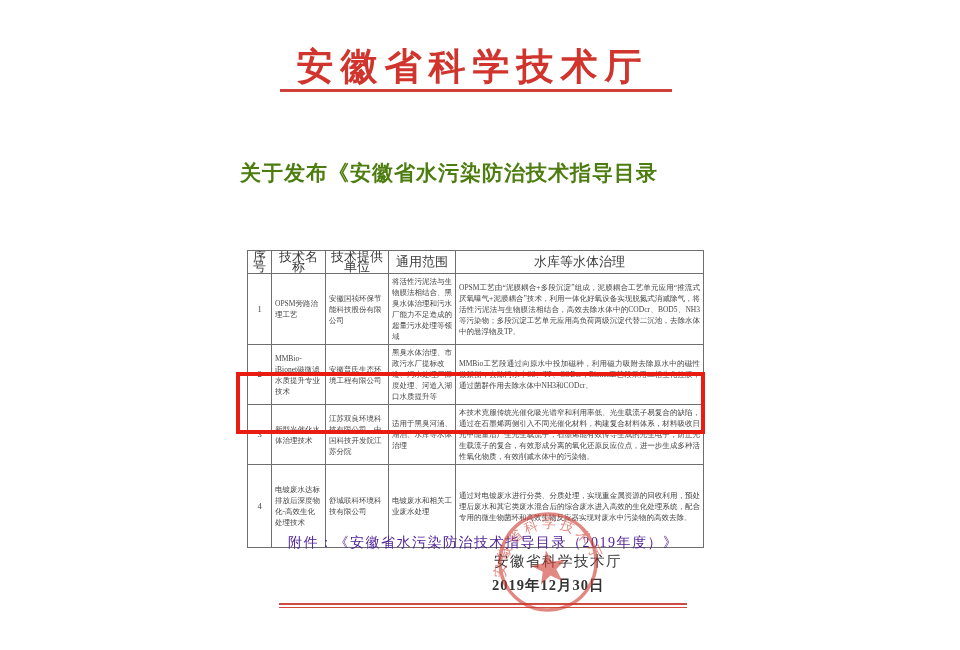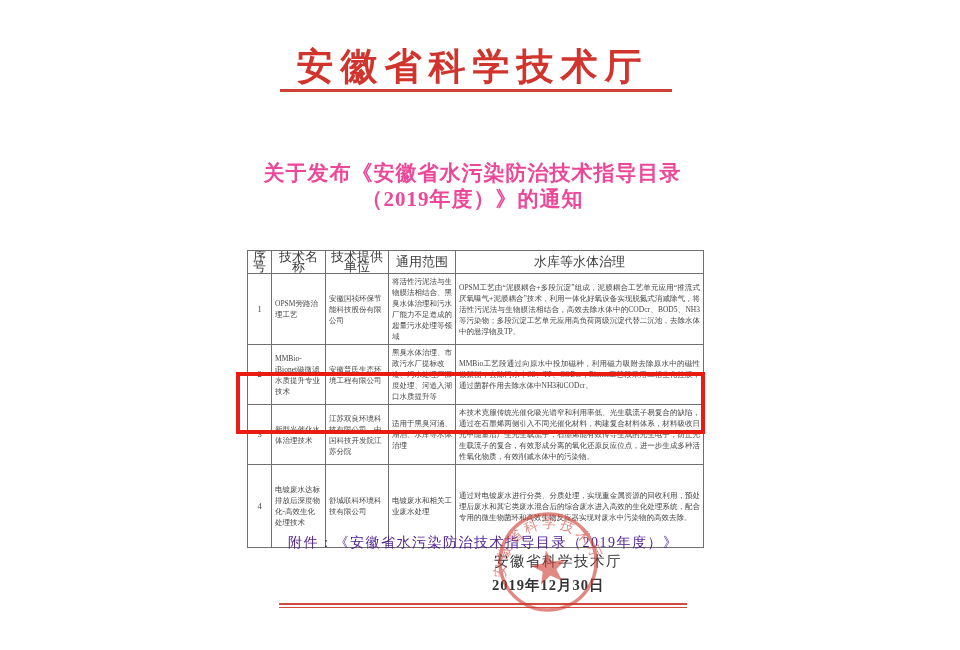--- a/index.html
+++ b/index.html
@@ -17,21 +17,21 @@
   .org-rule{
     position:absolute;left:280px;top:89px;width:392px;height:3px;
     background:#cf4038;
   }
   .doc-number{
     position:absolute;left:240px;top:124px;width:393px;
     text-align:right;font-size:13px;color:#3c3c3c;letter-spacing:1px;
   }
   .notice-title{
     position:absolute;left:240px;top:160px;width:465px;
-    text-align:center;font-size:21px;font-weight:bold;color:#ec4899;
+    text-align:left;font-size:21px;font-weight:bold;color:#4d7c0f;
     line-height:26px;letter-spacing:1px;
   }
   table.tech-table{
     position:absolute;left:247px;top:250px;width:456px;
     border-collapse:collapse;table-layout:fixed;
     font-size:7.5px;color:#454545;
   }
   table.tech-table th,table.tech-table td{
     border:1px solid #6f6f6f;vertical-align:middle;
     padding:2px 3px;line-height:11px;overflow:hidden;
@@ -77,21 +77,20 @@
 </head>
 <body>
 
 <div class="doc">
 
   <div class="org-title">安徽省科学技术厅</div>
   <div class="org-rule"></div>
 
   <div class="notice-title">
     <div>关于发布《安徽省水污染防治技术指导目录</div>
-    <div>（2019年度）》的通知</div>
   </div>
 
   <table class="tech-table">
     <colgroup>
       <col style="width:24px">
         <col style="width:54px">
         <col style="width:63px">
         <col style="width:67px">
         <col style="width:248px">
     </colgroup>

